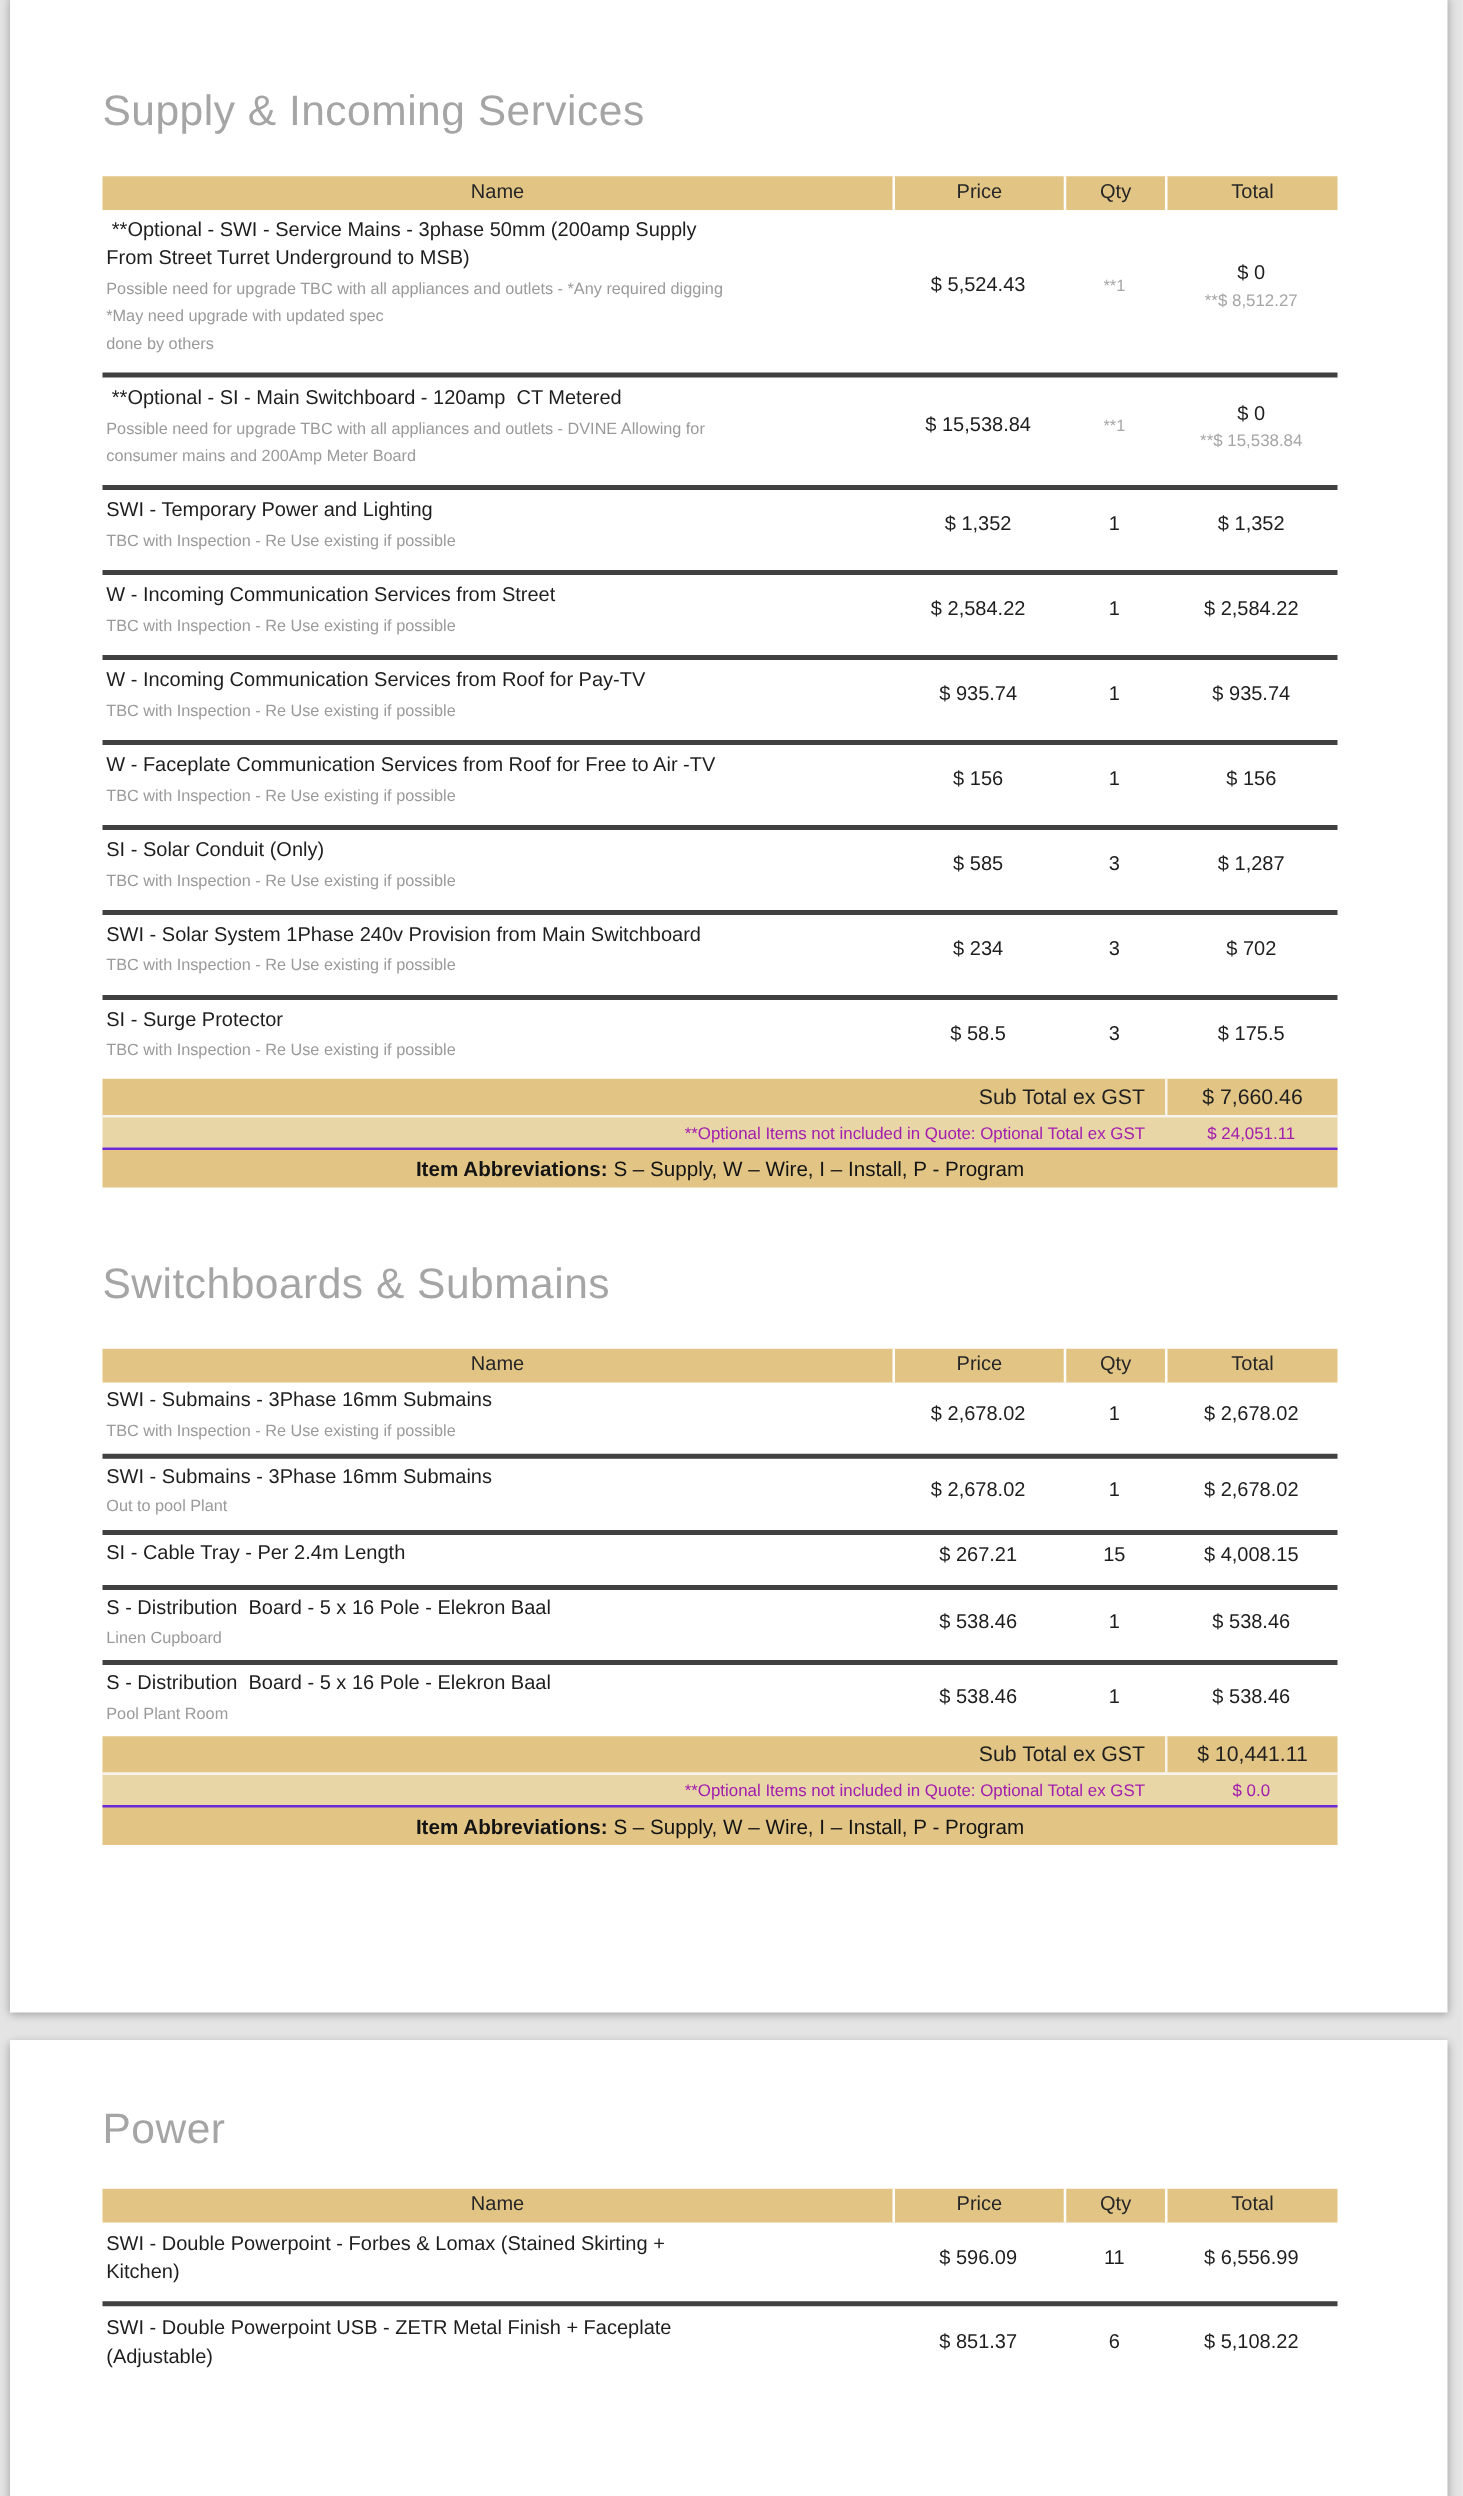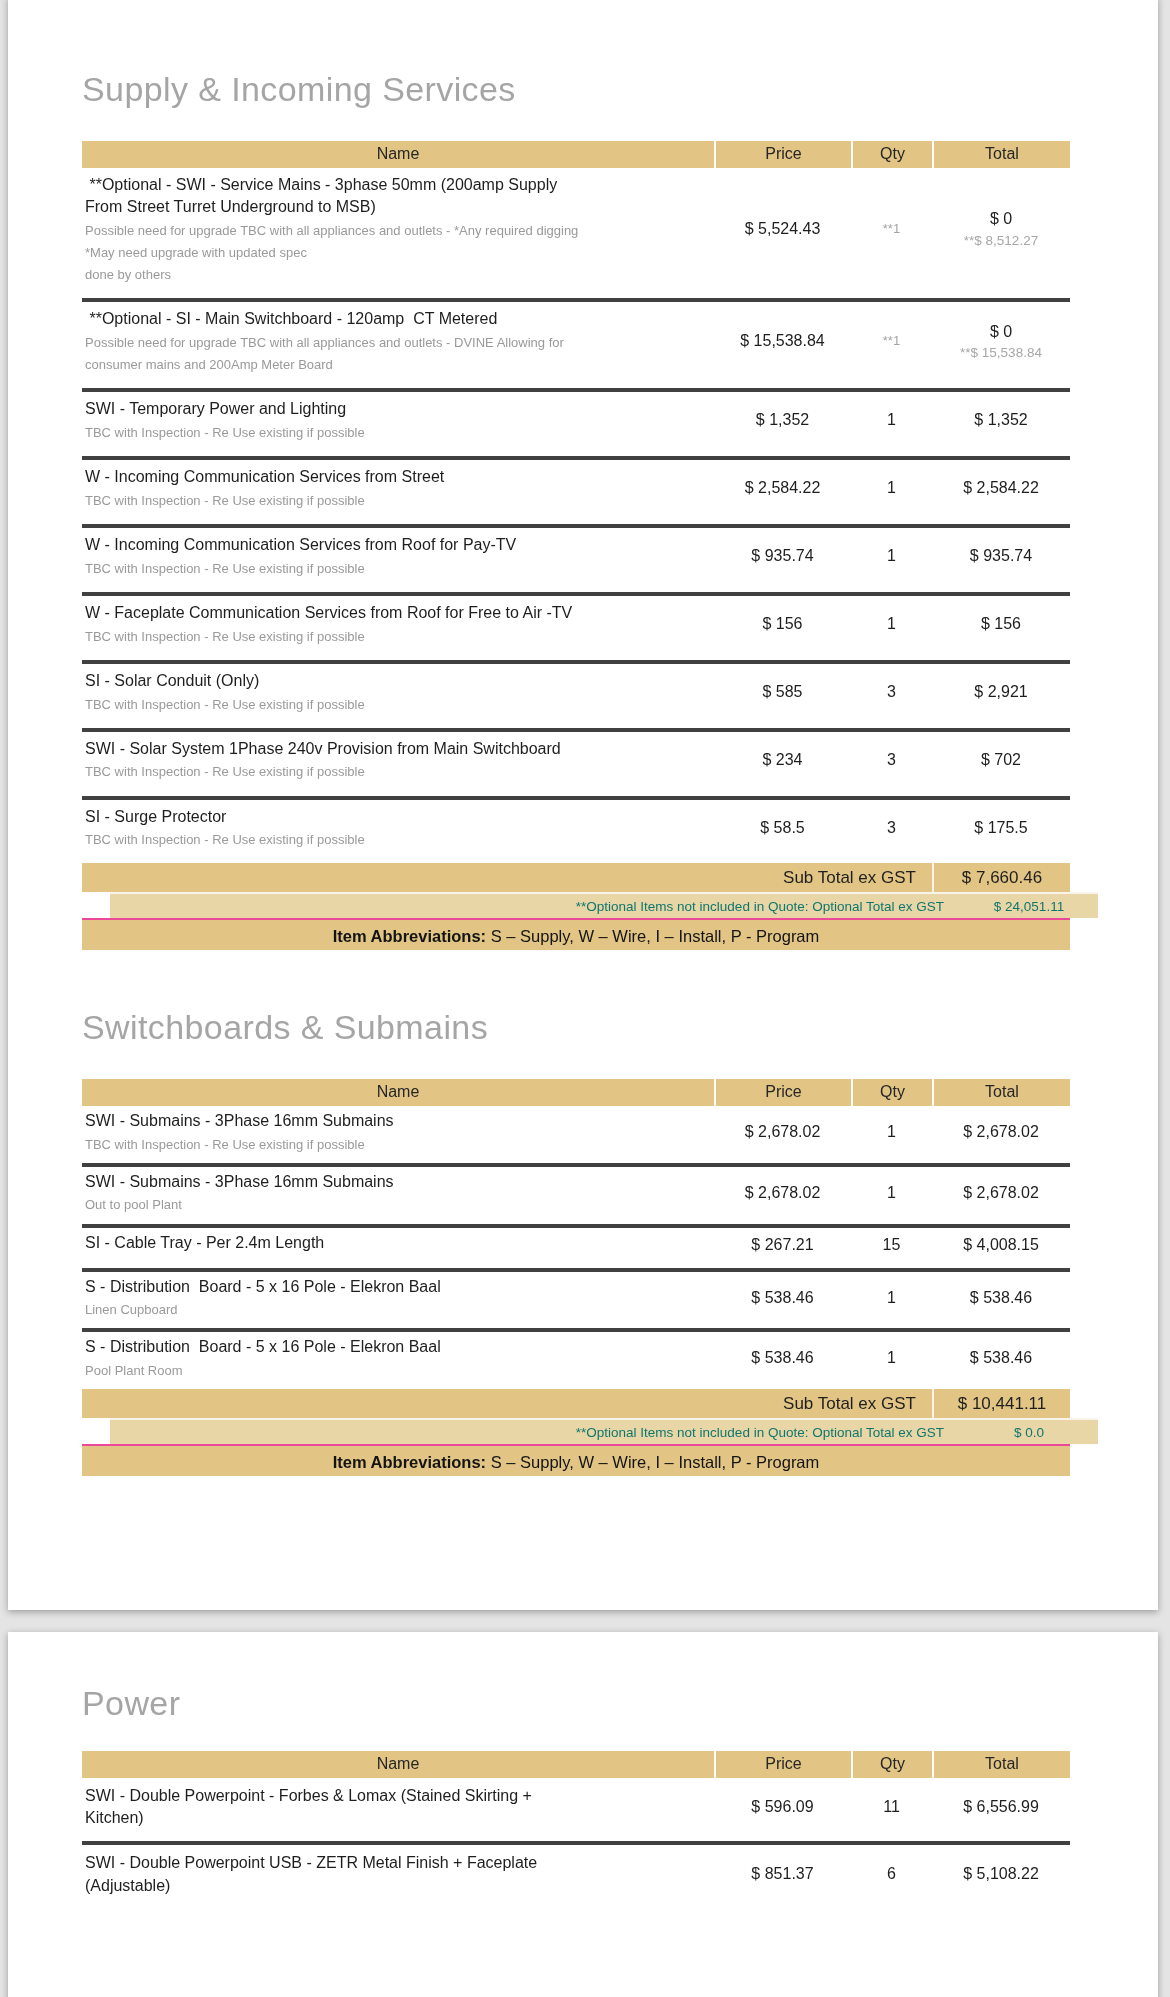--- a/index.html
+++ b/index.html
@@ -36,24 +36,24 @@
   .item-name{font-size:16px;color:#1e1e1e;line-height:1.42;white-space:pre-wrap;}
   .item-desc{font-size:13px;color:#9a9a9a;line-height:1.55;margin-top:2px;}
   .cell.num{align-self:center;text-align:center;font-size:16px;color:#1e1e1e;line-height:1.3;}
   .trow.muted .qcell{color:#a6a6a6;font-size:13px;}
   .tnote{font-size:13.5px;color:#a6a6a6;margin-top:2px;}
 
   .sumbar{width:988px;background:var(--tan);}
   .subtotal{display:grid;grid-template-columns:850px 138px;height:29px;align-items:center;font-size:17px;color:#1f1f1f;}
   .subtotal .sumlabel{text-align:right;padding-right:16px;margin-left:40px;}
   .subtotal .sumvalue{text-align:center;border-left:2px solid #f8f4ec;height:100%;display:flex;align-items:center;justify-content:center;}
-  .optional{display:grid;grid-template-columns:850px 138px;height:26px;align-items:center;background:var(--tanlight);border-top:2px solid #f8f4ec;font-size:13.5px;color:#0f766e;margin-left:28px;}
+  .optional{display:grid;grid-template-columns:850px 138px;height:26px;align-items:center;background:var(--tanlight);border-top:2px solid #f8f4ec;font-size:13.5px;color:#a21caf;}
   .optional .sumlabel{text-align:right;padding-right:16px;}
   .optional .sumvalue{text-align:center;}
-  .abbrev{height:32px;border-top:2px solid #ec4899;text-align:center;font-size:16.5px;color:#141414;line-height:32px;}
+  .abbrev{height:32px;border-top:2px solid #6d28d9;text-align:center;font-size:16.5px;color:#141414;line-height:32px;}
   .abbrev .b{font-weight:bold;}
 
   .pfooter{position:absolute;left:74px;right:56px;bottom:22px;display:flex;justify-content:space-between;font-size:15px;color:#1e1e1e;}
 </style>
 </head>
 <body>
 
 <div class="canvas">
 
   <div class="page page1">
@@ -142,21 +142,21 @@
                 </div>
               </div>
               <div class="trow">
                 <div class="cell name-cell">
                   <div class="item-name">SI - Solar Conduit (Only)</div>
                   <div class="item-desc">TBC with Inspection - Re Use existing if possible</div>
                 </div>
                 <div class="cell num">$ 585</div>
                 <div class="cell num qcell">3</div>
                 <div class="cell num">
-                  <div>$ 2,921</div>
+                  <div>$ 1,287</div>
                 </div>
               </div>
               <div class="trow">
                 <div class="cell name-cell">
                   <div class="item-name">SWI - Solar System 1Phase 240v Provision from Main Switchboard</div>
                   <div class="item-desc">TBC with Inspection - Re Use existing if possible</div>
                 </div>
                 <div class="cell num">$ 234</div>
                 <div class="cell num qcell">3</div>
                 <div class="cell num">

